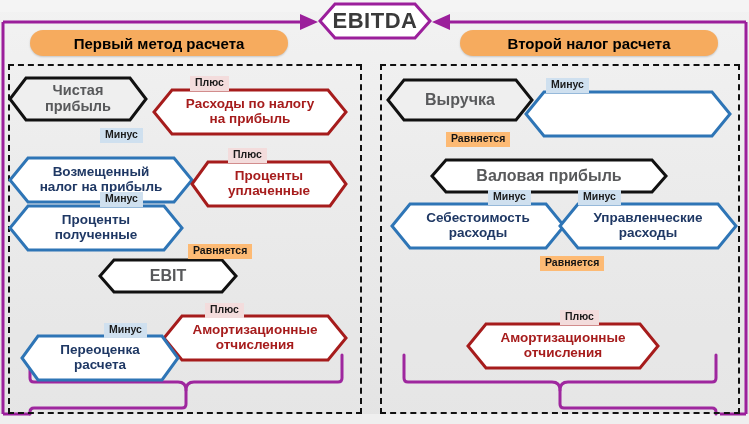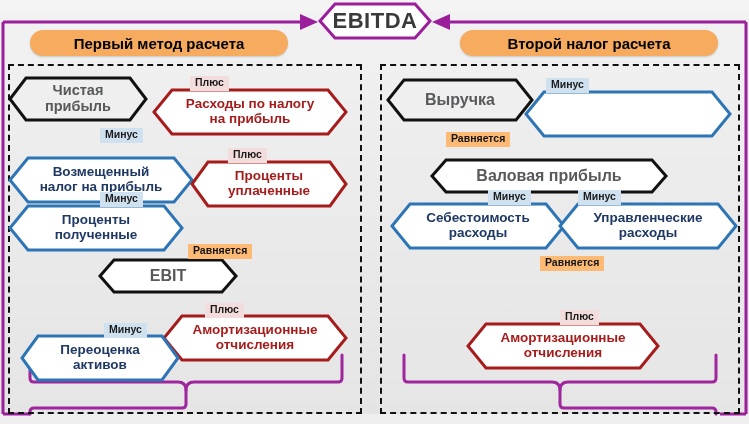--- a/index.html
+++ b/index.html
@@ -187,21 +187,21 @@
     </div>
   </div>
 
   <div class="op op-minus" style="left:104px;top:323px;">Минус</div>
 
   <div class="hexwrap" style="left:20px;top:334px;width:160px;height:48px;z-index:5;">
     <div class="hex">
       <svg viewBox="0 0 160 48" preserveAspectRatio="none">
         <polygon points="18,2 142,2 158,24 142,46 18,46 2,24" fill="#ffffff" stroke="#2e75b6" stroke-width="3"></polygon>
       </svg>
-      <span class="lbl t-blue"><span>Переоценка</span><br><span>активов</span></span>
+      <span class="lbl t-blue"><span>Переоценка</span><br><span>расчета</span></span>
     </div>
   </div>
 
   <div class="hexwrap" style="left:386px;top:78px;width:148px;height:44px;z-index:5;">
     <div class="hex">
       <svg viewBox="0 0 148 44" preserveAspectRatio="none">
         <polygon points="18,2 130,2 146,22 130,42 18,42 2,22" fill="#efefef" stroke="#111111" stroke-width="3"></polygon>
       </svg>
       <span class="lbl t-blackbig">Выручка</span>
     </div>

